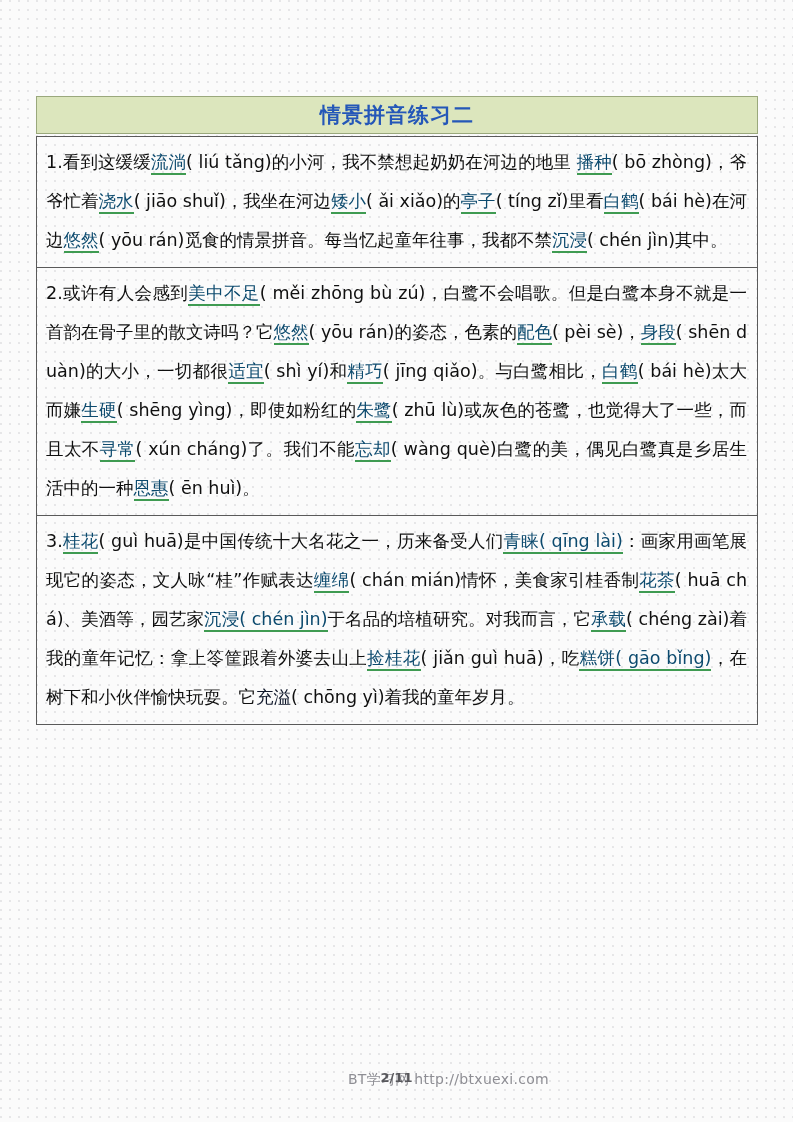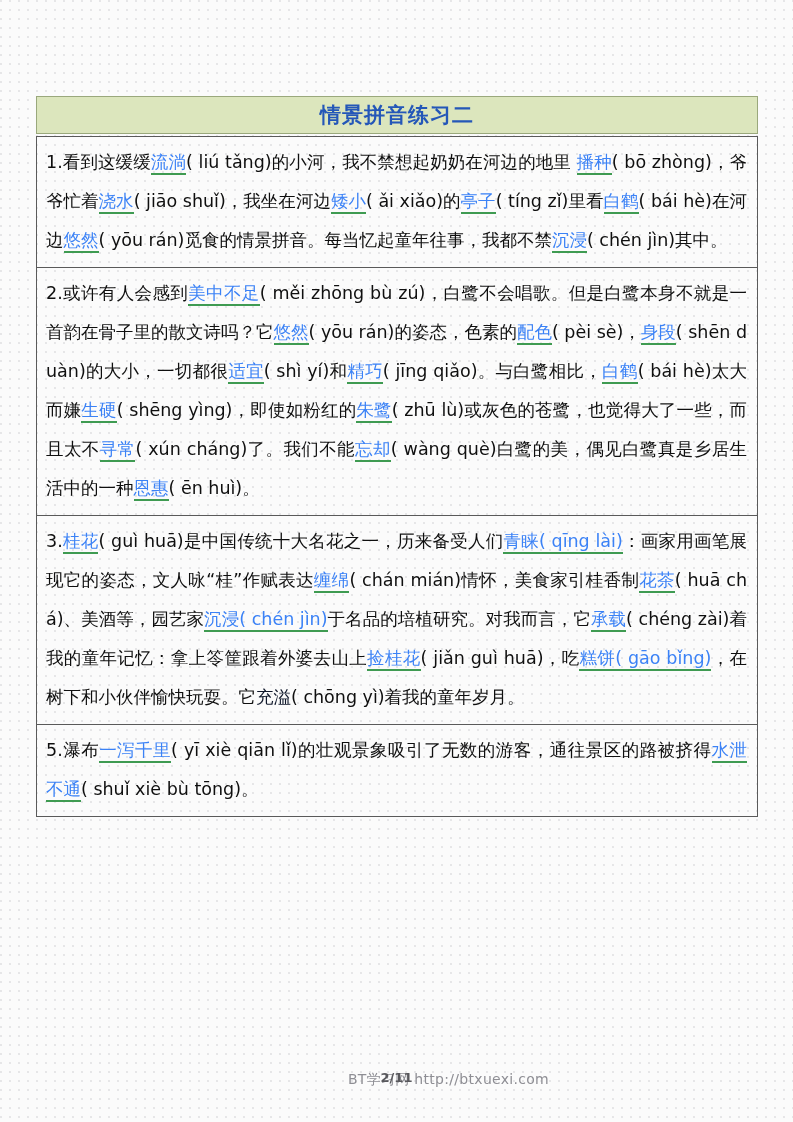--- a/index.html
+++ b/index.html
@@ -90,21 +90,21 @@
     font-size: 17.5px;
     line-height: 39px;
     color: #0f0f0f;
     text-align: justify;
     text-justify: inter-character;
     word-break: break-all;
   }
 
   
   .k {
-    color: #3b82f6;
+    color: #0c4a6e;
     border-bottom: 2px solid #3f9b52;
     padding-bottom: 1px;
   }
   
   .kn { color: #0f172a; }
 
   
   .footer {
     position: absolute;
     left: 12px;
@@ -145,23 +145,20 @@
   <div class="qtable" id="qtable">
       <div class="qrow">
         <div class="qtext"><span>1.</span><span>看到这缓缓</span><span class="k">流淌</span><span>( liú tǎng)的小河，我不禁想起奶奶在河边的地里 </span><span class="k">播种</span><span>( bō zhòng)，爷爷忙着</span><span class="k">浇水</span><span>( jiāo shuǐ)，我坐在河边</span><span class="k">矮小</span><span>( ǎi xiǎo)的</span><span class="k">亭子</span><span>( tíng zǐ)里看</span><span class="k">白鹤</span><span>( bái hè)在河边</span><span class="k">悠然</span><span>( yōu rán)觅食的情景拼音。每当忆起童年往事，我都不禁</span><span class="k">沉浸</span><span>( chén jìn)其中。</span></div>
       </div>
       <div class="qrow">
         <div class="qtext"><span>2.</span><span>或许有人会感到</span><span class="k">美中不足</span><span>( měi zhōng bù zú)，白鹭不会唱歌。但是白鹭本身不就是一首韵在骨子里的散文诗吗？它</span><span class="k">悠然</span><span>( yōu rán)的姿态，色素的</span><span class="k">配色</span><span>( pèi sè)，</span><span class="k">身段</span><span>( shēn duàn)的大小，一切都很</span><span class="k">适宜</span><span>( shì yí)和</span><span class="k">精巧</span><span>( jīng qiǎo)。与白鹭相比，</span><span class="k">白鹤</span><span>( bái hè)太大而嫌</span><span class="k">生硬</span><span>( shēng yìng)，即使如粉红的</span><span class="k">朱鹭</span><span>( zhū lù)或灰色的苍鹭，也觉得大了一些，而且太不</span><span class="k">寻常</span><span>( xún cháng)了。我们不能</span><span class="k">忘却</span><span>( wàng què)白鹭的美，偶见白鹭真是乡居生活中的一种</span><span class="k">恩惠</span><span>( ēn huì)。</span></div>
       </div>
       <div class="qrow">
         <div class="qtext"><span>3.</span><span class="k">桂花</span><span>( guì huā)是中国传统十大名花之一，历来备受人们</span><span class="k">青睐( qīng lài)</span><span>：画家用画笔展现它的姿态，文人咏“桂”作赋表达</span><span class="k">缠绵</span><span>( chán mián)情怀，美食家引桂香制</span><span class="k">花茶</span><span>( huā chá)、美酒等，园艺家</span><span class="k">沉浸( chén jìn)</span><span>于名品的培植研究。对我而言，它</span><span class="k">承载</span><span>( chéng zài)着我的童年记忆：拿上笭筐跟着外婆去山上</span><span class="k">捡桂花</span><span>( jiǎn guì huā)，吃</span><span class="k">糕饼( gāo bǐng)</span><span>，在树下和小伙伴愉快玩耍。它</span><span class="kn">充溢</span><span>( chōng yì)着我的童年岁月。</span></div>
       </div>
-      <div class="qrow">
-        <div class="qtext"><span>5.</span><span>瀑布</span><span class="k">一泻千里</span><span>( yī xiè qiān lǐ)的壮观景象吸引了无数的游客，通往景区的路被挤得</span><span class="k">水泄不通</span><span>( shuǐ xiè bù tōng)。</span></div>
-      </div>
     </div>
 
   <div class="footer">
     <span class="footer-text">BT学习网 http://btxuexi.com</span>
   </div>
   <div class="pagenum">2/11</div>
 
 </div>
 
 </body></html>

